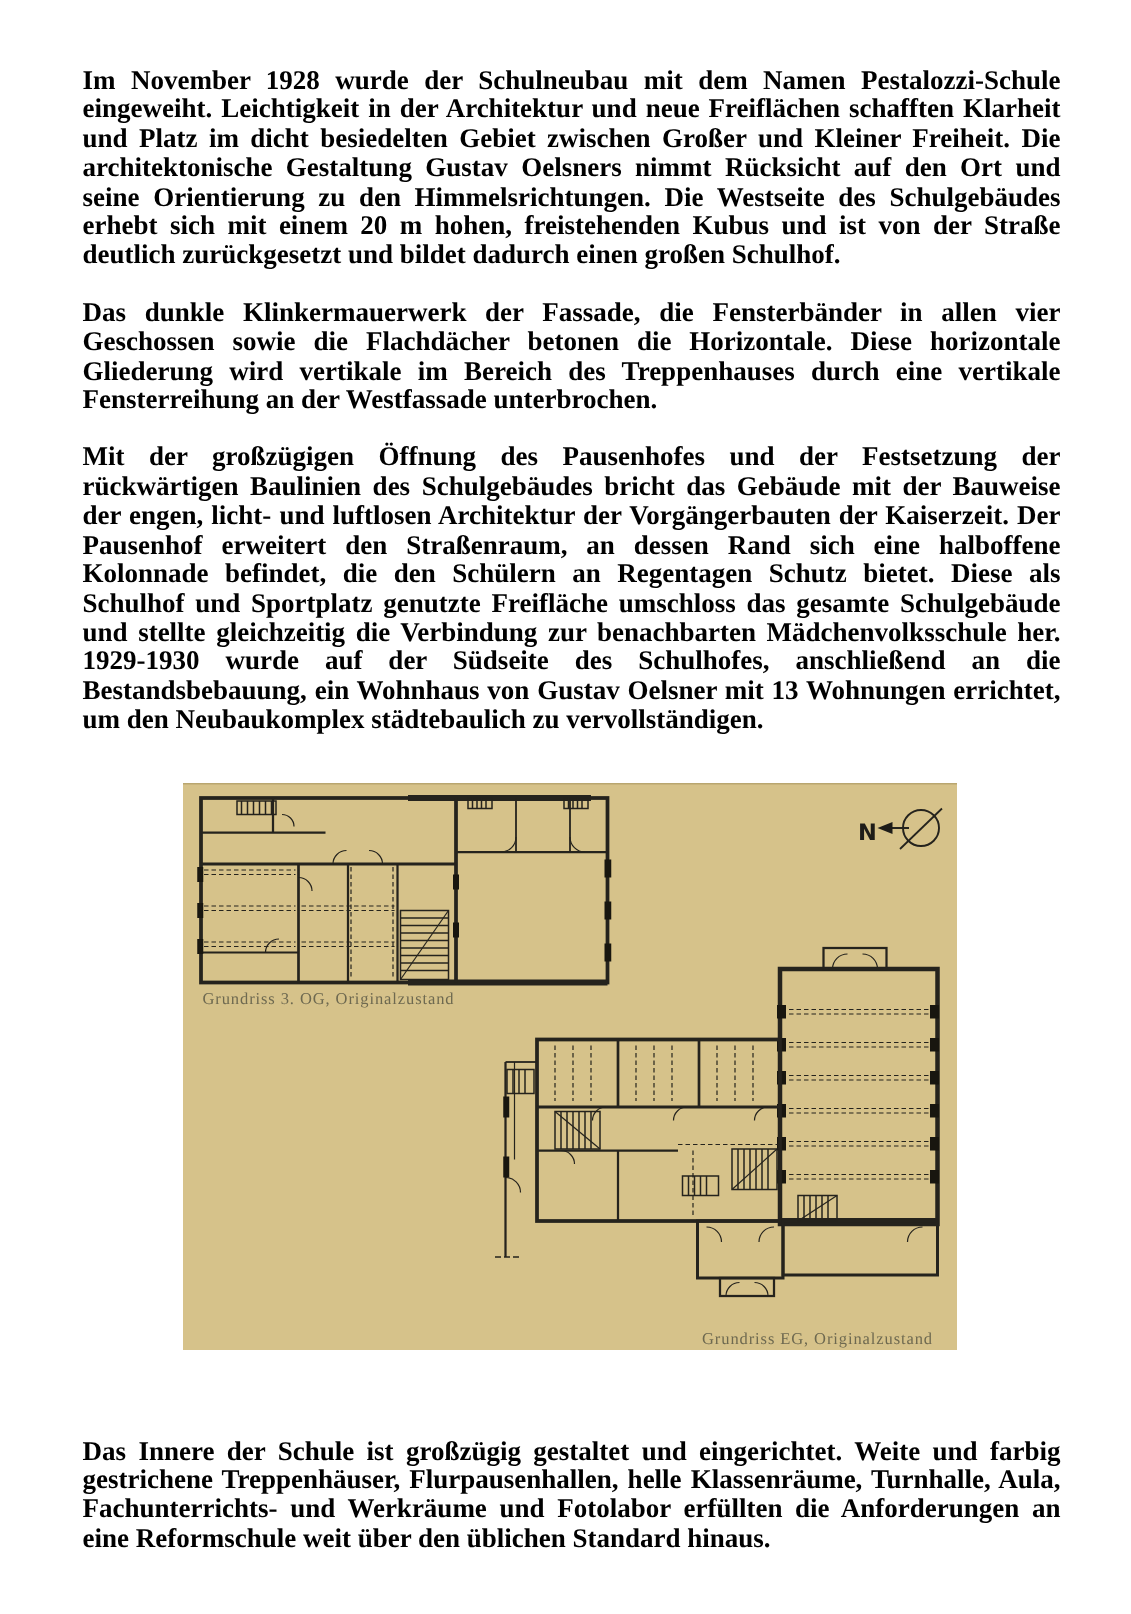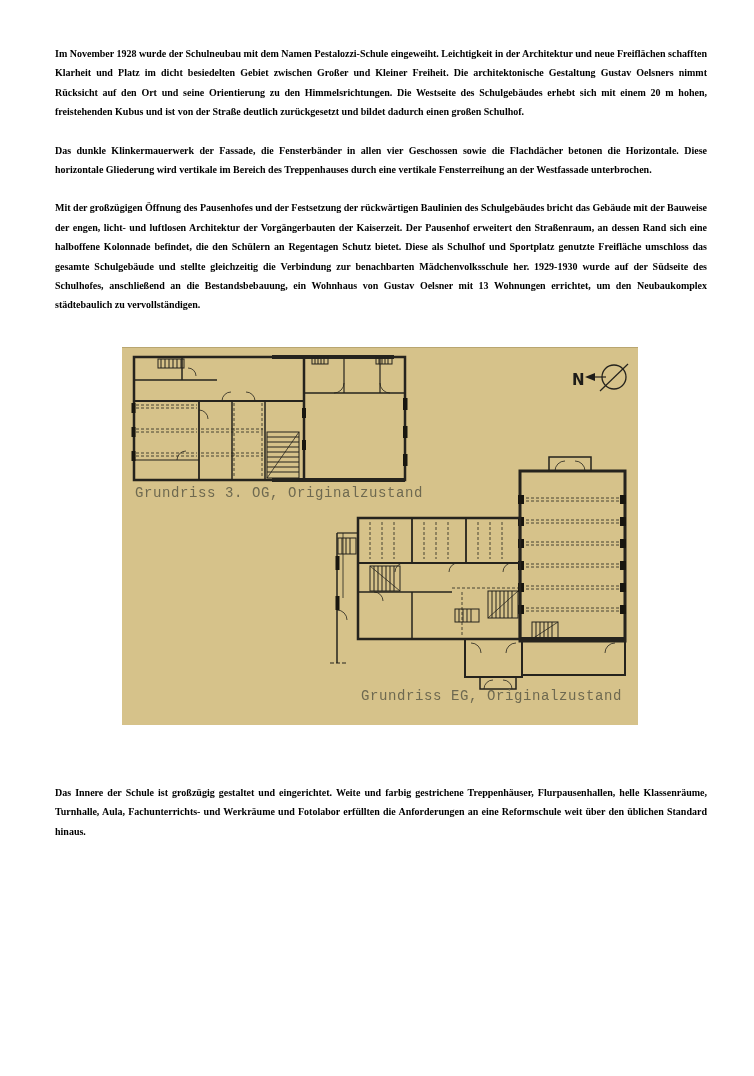--- a/index.html
+++ b/index.html
@@ -7,46 +7,46 @@
     position: relative;
     width: 754px;
     height: 1076px;
     background: #ffffff;
     box-sizing: border-box;
     padding: 44px 47px 0 55px;
     font-family: "Liberation Serif", "DejaVu Serif", serif;
   }
   .bodytext p {
     margin: 0 0 19px 0;
-    font-size: 10px;
+    font-size: 18px;
     line-height: 19.4px;
     font-weight: 700;
     color: #000000;
     text-align: justify;
   }
   .figure {
     position: relative;
     width: 516px;
     height: 378px;
     margin: 32px 0 58px 67px;
     background: #d6c28a;
     border-top: 1px solid #b9a670;
     box-sizing: border-box;
   }
   .figure svg { position: absolute; top: 0; left: 0; }
   .plan-caption {
     position: absolute;
-    font-family: Liberation Mono, monospace;
-    font-size: 14px;
+    font-family: Liberation Serif, serif;
+    font-size: 11px;
     letter-spacing: 0.6px;
     color: #6e6950;
     white-space: nowrap;
   }
   .caption-og { left: 13px; top: 137px; }
-  .caption-eg { right: 16px; top: 340px; text-align: right; }
+  .caption-eg { right: 16px; top: 364px; text-align: right; }
 </style>
 </head>
 <body>
 
 <div class="page">
 
   <div class="bodytext">
     <p>Im November 1928 wurde der Schulneubau mit dem Namen Pestalozzi-Schule eingeweiht. Leichtigkeit in der Architektur und neue Freiflächen schafften Klarheit und Platz im dicht besiedelten Gebiet zwischen Großer und Kleiner Freiheit. Die architektonische Gestaltung Gustav Oelsners nimmt Rücksicht auf den Ort und seine Orientierung zu den Himmelsrichtungen. Die Westseite des Schulgebäudes erhebt sich mit einem 20 m hohen, freistehenden Kubus und ist von der Straße deutlich zurückgesetzt und bildet dadurch einen großen Schulhof.</p>
     <p>Das dunkle Klinkermauerwerk der Fassade, die Fensterbänder in allen vier Geschossen sowie die Flachdächer betonen die Horizontale. Diese horizontale Gliederung wird vertikale im Bereich des Treppenhauses durch eine vertikale Fensterreihung an der Westfassade unterbrochen.</p>
     <p>Mit der großzügigen Öffnung des Pausenhofes und der Festsetzung der rückwärtigen Baulinien des Schulgebäudes bricht das Gebäude mit der Bauweise der engen, licht- und luftlosen Architektur der Vorgängerbauten der Kaiserzeit. Der Pausenhof erweitert den Straßenraum, an dessen Rand sich eine halboffene Kolonnade befindet, die den Schülern an Regentagen Schutz bietet. Diese als Schulhof und Sportplatz genutzte Freifläche umschloss das gesamte Schulgebäude und stellte gleichzeitig die Verbindung zur benachbarten Mädchenvolksschule her. 1929-1930 wurde auf der Südseite des Schulhofes, anschließend an die Bestandsbebauung, ein Wohnhaus von Gustav Oelsner mit 13 Wohnungen errichtet, um den Neubaukomplex städtebaulich zu vervollständigen.</p>

